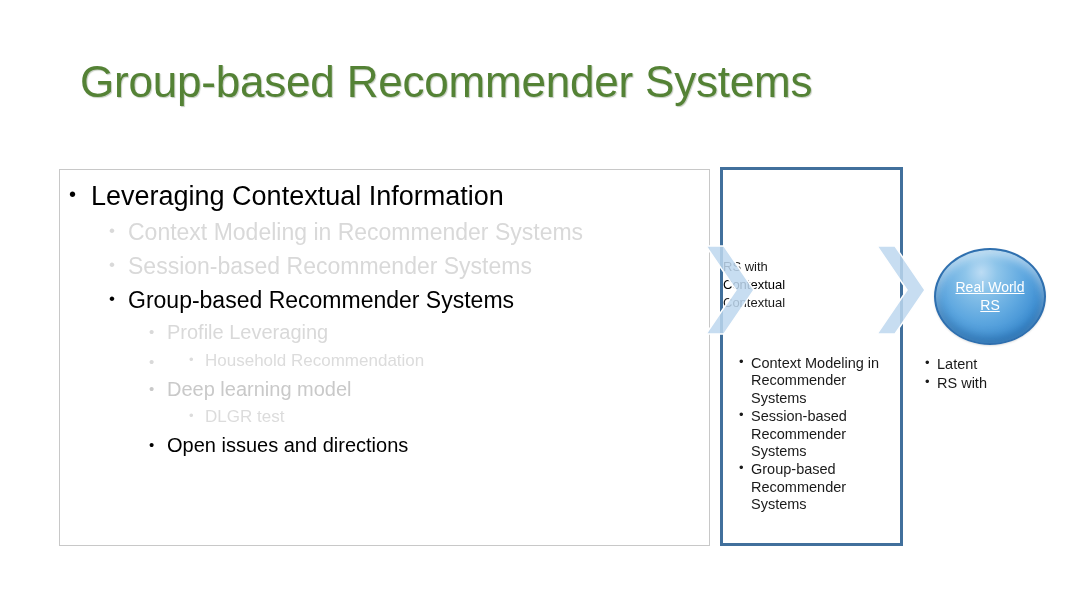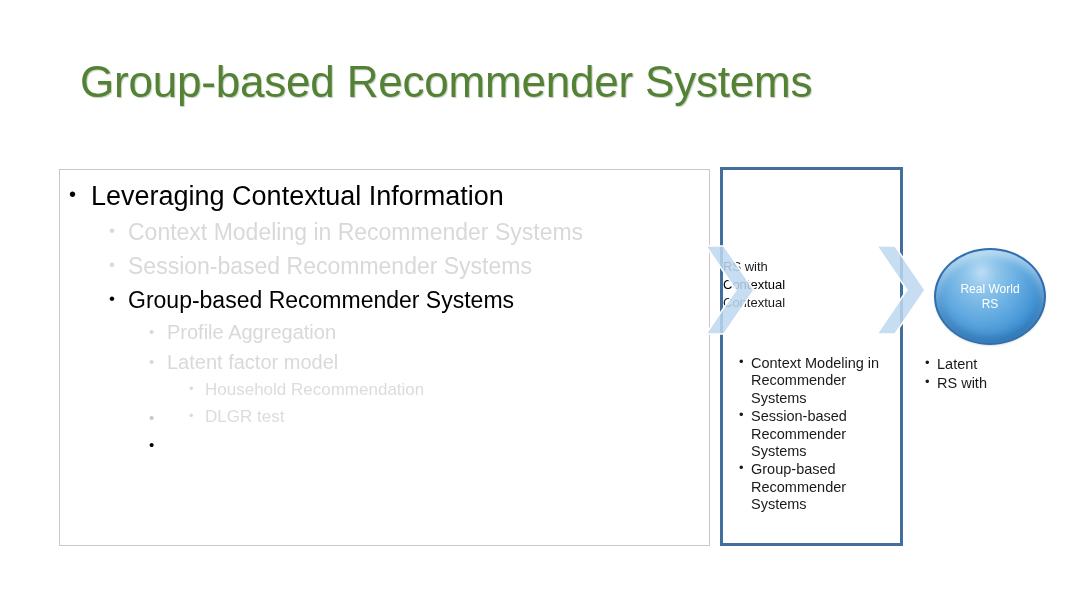--- a/index.html
+++ b/index.html
@@ -153,24 +153,25 @@
     border: 2px solid #2f6fae;
     box-shadow: inset 0 -6px 10px rgba(20,70,120,0.35),
                 inset 0 5px 9px rgba(255,255,255,0.55),
                 0 1px 2px rgba(0,0,0,0.12);
     display: flex;
     align-items: center;
     justify-content: center;
   }
   #realworld-label {
     color: #ffffff;
-    font-size: 12px;
+    font-size: 14px;
     line-height: 1.25;
     text-align: center;
     white-space: pre-line;
+    text-decoration: underline;
   }
   #realworld-list {
     position: absolute;
     left: 925px;
     top: 355px;
     width: 130px;
     list-style: none;
     margin: 0;
     padding: 0;
   }
@@ -211,44 +212,45 @@
       <span class="txt">Session-based Recommender Systems</span>
     </li>
 
     <li class="oitem lvl2 active">
       <span class="bul">•</span>
       <span class="txt">Group-based Recommender Systems</span>
     </li>
 
     <li class="oitem lvl3">
       <span class="bul">•</span>
-      <span class="txt">Profile Aggregation</span>
+      <span class="txt">Profile Leveraging</span>
     </li>
 
     <li class="oitem lvl3">
       <span class="bul">•</span>
-      <span class="txt">Latent factor model</span>
     </li>
 
     <li class="oitem lvl4">
       <span class="bul">•</span>
       <span class="txt">Household  Recommendation</span>
     </li>
 
     <li class="oitem lvl3 semi">
       <span class="bul">•</span>
+      <span class="txt">Deep learning model</span>
     </li>
 
     <li class="oitem lvl4">
       <span class="bul">•</span>
       <span class="txt">DLGR test</span>
     </li>
 
     <li class="oitem lvl3 dark">
       <span class="bul">•</span>
+      <span class="txt">Open issues and directions</span>
     </li>
 
   </ul>
 </div>
 
 <div id="context-box">
   <div id="context-heading">
     <span>RS with</span><br>
     <span class="red">Contextual</span><br>
     <span>Contextual</span>

